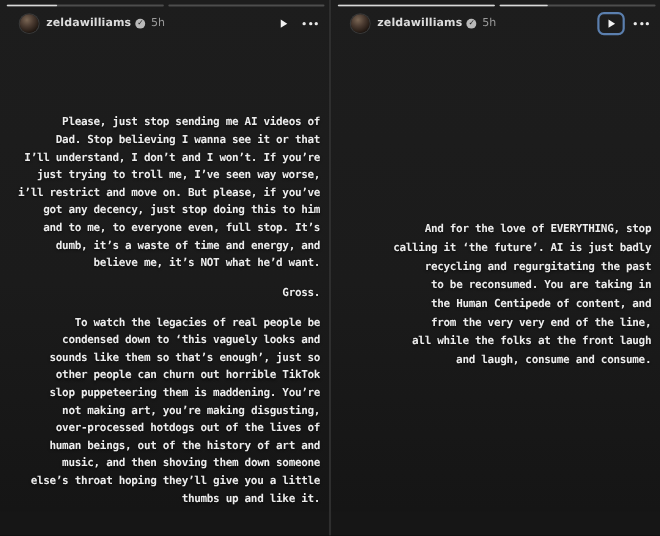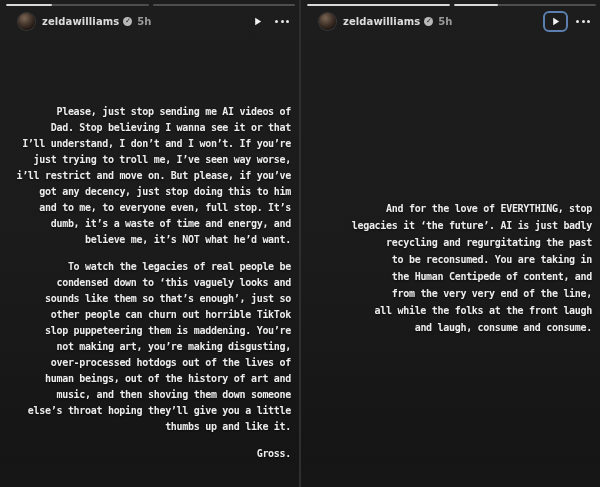--- a/index.html
+++ b/index.html
@@ -85,21 +85,20 @@
     color: #1b1b1b;
     font-size: 7px;
     line-height: 9px;
     text-align: center;
     font-weight: bold;
   }
   .time {
     margin-left: 5px;
     font-size: 10px;
     color: #9a9a9a;
-    font-weight: bold;
   }
   .spacer { flex: 1; }
 
   .playbtn {
     background: none;
     border: none;
     padding: 2px 4px;
     display: flex;
     align-items: center;
     cursor: pointer;
@@ -186,32 +185,32 @@
     <div class="txt txt-left">
       <p>Please, just stop sending me AI videos of
 Dad. Stop believing I wanna see it or that
 I’ll understand, I don’t and I won’t. If you’re
 just trying to troll me, I’ve seen way worse,
 i’ll restrict and move on. But please, if you’ve
 got any decency, just stop doing this to him
 and to me, to everyone even, full stop. It’s
 dumb, it’s a waste of time and energy, and
 believe me, it’s NOT what he’d want.</p>
+      <p>Gross.</p>
       <p>To watch the legacies of real people be
 condensed down to ‘this vaguely looks and
 sounds like them so that’s enough’, just so
 other people can churn out horrible TikTok
 slop puppeteering them is maddening. You’re
 not making art, you’re making disgusting,
 over-processed hotdogs out of the lives of
 human beings, out of the history of art and
 music, and then shoving them down someone
 else’s throat hoping they’ll give you a little
 thumbs up and like it.</p>
-      <p>Gross.</p>
     </div>
   </section>
 
   <div class="seam"></div>
 
   <section class="panel">
     <div class="progress-row">
       <div class="progress-track">
         <div class="progress-fill" style="width: 100%;"></div>
       </div>
@@ -235,21 +234,21 @@
       </button>
       <button class="morebtn">
         <span class="dot"></span>
         <span class="dot"></span>
         <span class="dot"></span>
       </button>
     </header>
 
     <div class="txt txt-right">
       <p>And for the love of EVERYTHING, stop
-legacies it ‘the future’. AI is just badly
+calling it ‘the future’. AI is just badly
 recycling and regurgitating the past
 to be reconsumed. You are taking in
 the Human Centipede of content, and
 from the very very end of the line,
 all while the folks at the front laugh
 and laugh, consume and consume.</p>
     </div>
   </section>
 
 </div>

